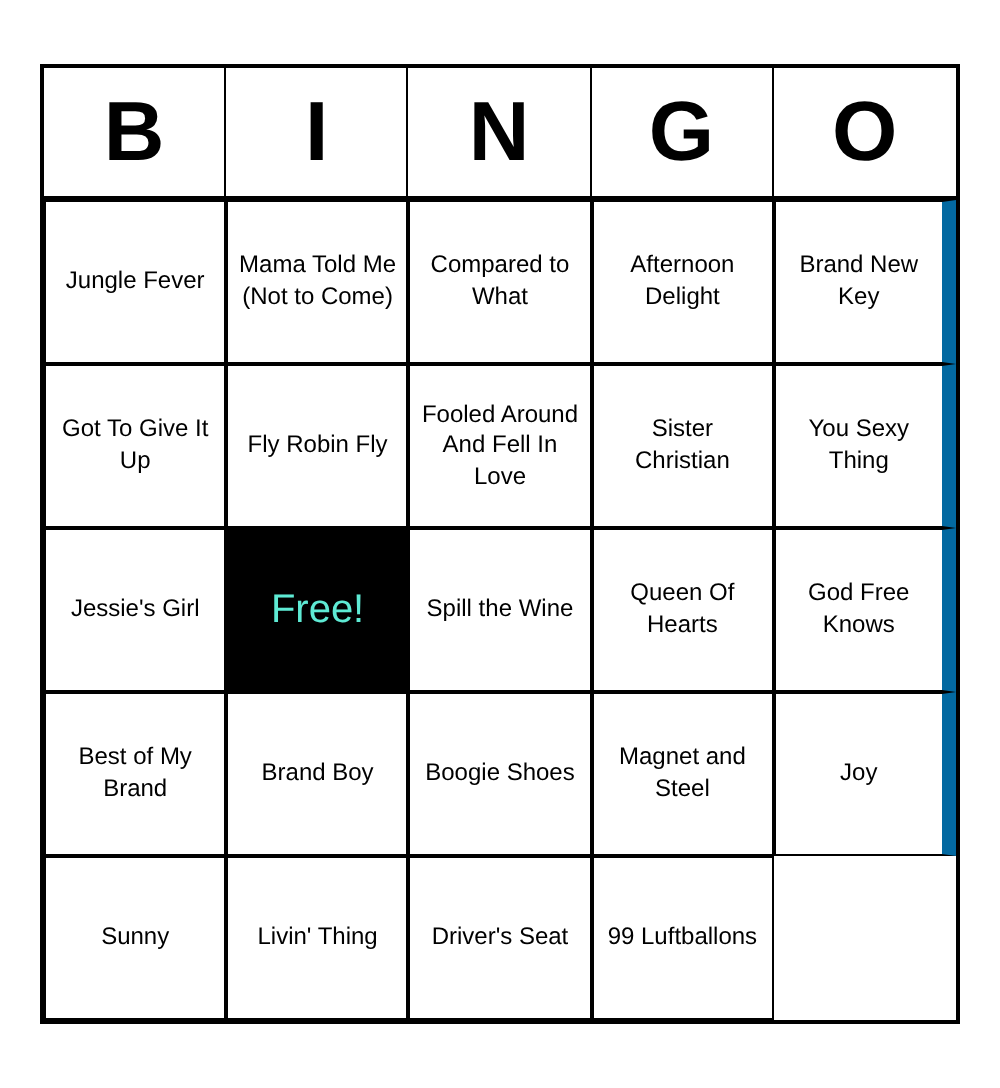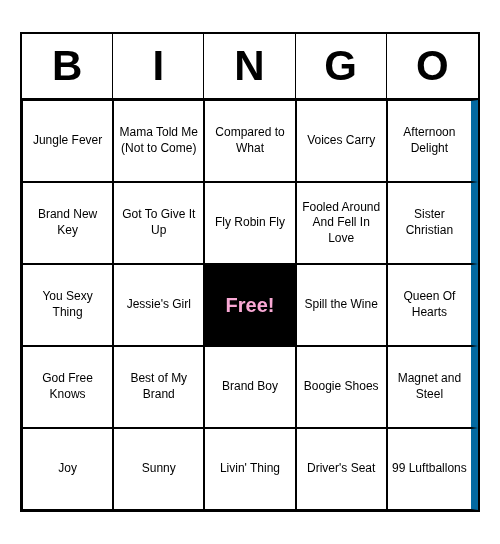--- a/index.html
+++ b/index.html
@@ -41,44 +41,43 @@
       display: flex;
       align-items: center;
       justify-content: center;
       text-align: center;
       font-size: 12px;
       padding: 4px;
       line-height: 1.3;
     }
     .bingo-cell.free {
       background: #000;
-      color: #f9a8d4;
+      color: #5eead4;
       font-size: 20px;
-      font-weight: bold;
+      font-weight: normal;
     }
     .bingo-cell:nth-child(5n) {
       border-right: 7px solid #0369a1;
     }
   </style>
 </head>
 <body>
 
 <div class="bingo-card">
   <div class="bingo-header">
   <div class="bingo-letter">B</div>
       <div class="bingo-letter">I</div>
       <div class="bingo-letter">N</div>
       <div class="bingo-letter">G</div>
       <div class="bingo-letter">O</div>
     </div>
   <div class="bingo-grid">
   <div class="bingo-cell">Jungle Fever</div>
       <div class="bingo-cell">Mama Told Me (Not to Come)</div>
       <div class="bingo-cell">Compared to What</div>
-      <div class="bingo-cell">Voices Carry</div>
       <div class="bingo-cell">Afternoon Delight</div>
       <div class="bingo-cell">Brand New Key</div>
       <div class="bingo-cell">Got To Give It Up</div>
       <div class="bingo-cell">Fly Robin Fly</div>
       <div class="bingo-cell">Fooled Around And Fell In Love</div>
       <div class="bingo-cell">Sister Christian</div>
       <div class="bingo-cell">You Sexy Thing</div>
       <div class="bingo-cell">Jessie's Girl</div>
       <div class="bingo-cell free">Free!</div>
       <div class="bingo-cell">Spill the Wine</div>

